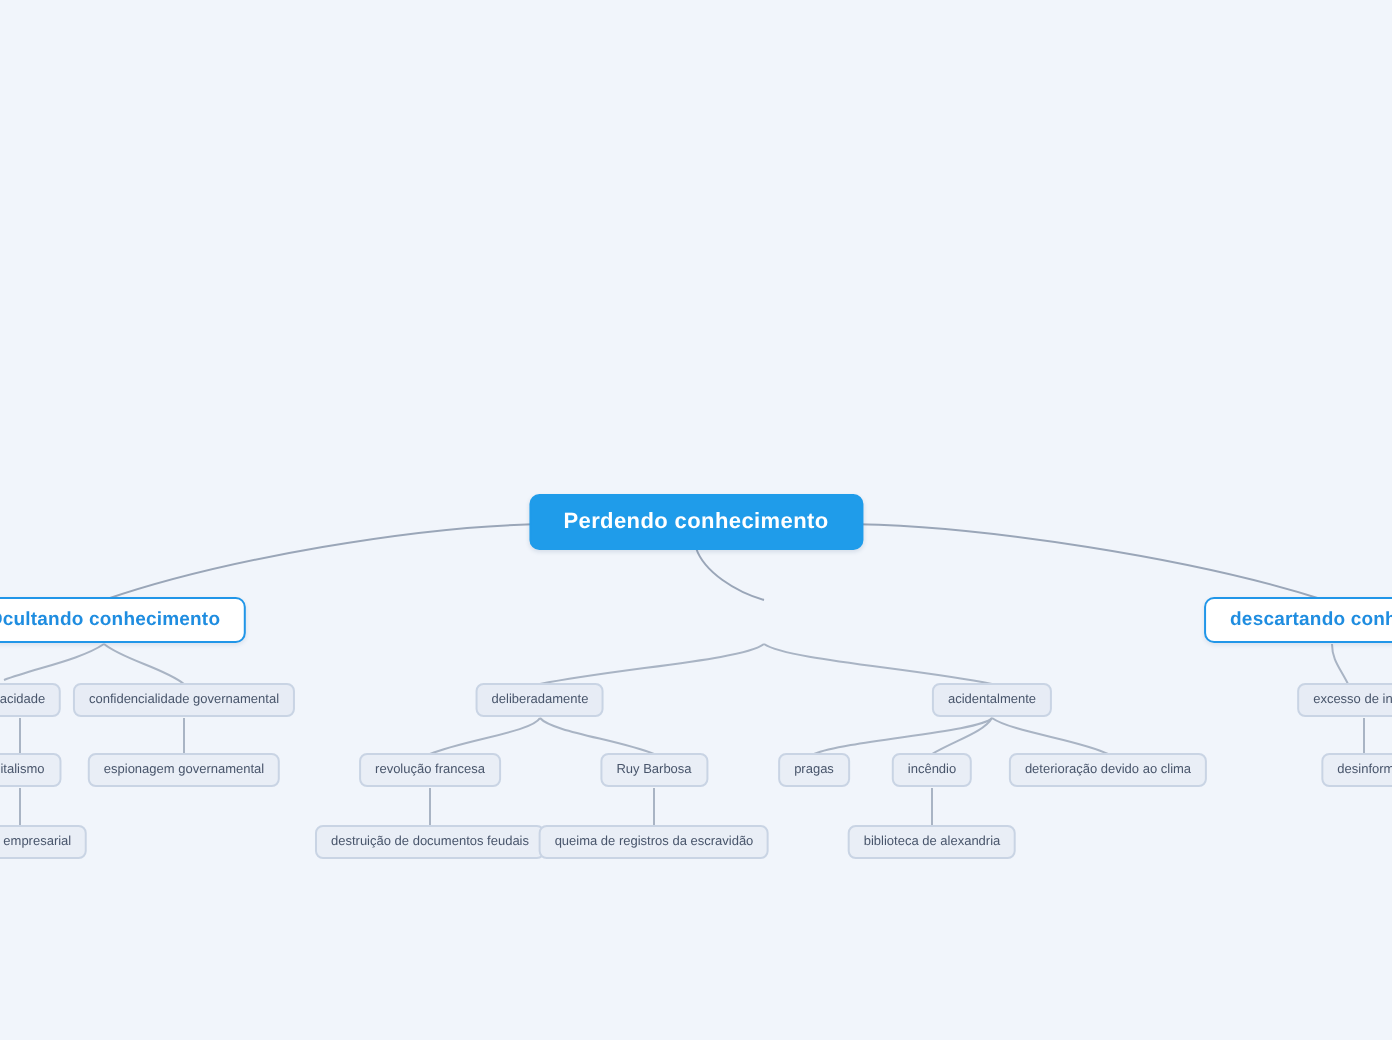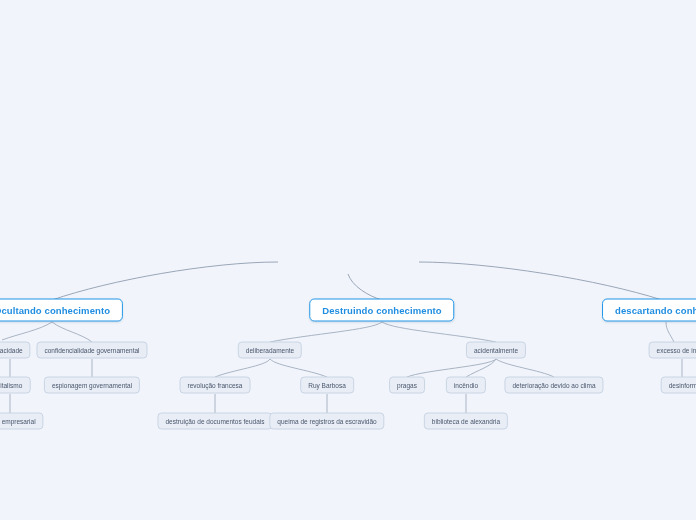--- a/index.html
+++ b/index.html
@@ -105,23 +105,23 @@
       <path d="M 496 359 C 490 366 424 370 407 377"></path>
       <path d="M 496 359 C 492 366 478 370 466 377"></path>
       <path d="M 496 359 C 506 366 540 370 554 377"></path>
       <path d="M 466 394 L 466 413"></path>
 
       <path d="M 666 322 C 666 330 670 334 674 342"></path>
       <path d="M 682 359 L 682 377"></path>
     </g>
   </svg>
 
+  <div class="node root" style="left:348px; top:261px;">Perdendo conhecimento</div>
 
   <div class="node branch" style="left:52px; top:310px;">Ocultando conhecimento</div>
-  <div class="node branch" style="left:382px; top:310px;">Destruindo conhecimento</div>
   <div class="node branch" style="left:678px; top:310px;">descartando conhecimento</div>
 
   <div class="node leaf" style="left:6px; top:350px;">privacidade</div>
   <div class="node leaf" style="left:92px; top:350px;">confidencialidade governamental</div>
   <div class="node leaf deep" style="left:6px; top:385px;">capitalismo</div>
   <div class="node leaf deep" style="left:92px; top:385px;">espionagem governamental</div>
   <div class="node leaf deep" style="left:6px; top:421px;">segredo empresarial</div>
 
   <div class="node leaf" style="left:270px; top:350px;">deliberadamente</div>
   <div class="node leaf" style="left:496px; top:350px;">acidentalmente</div>

